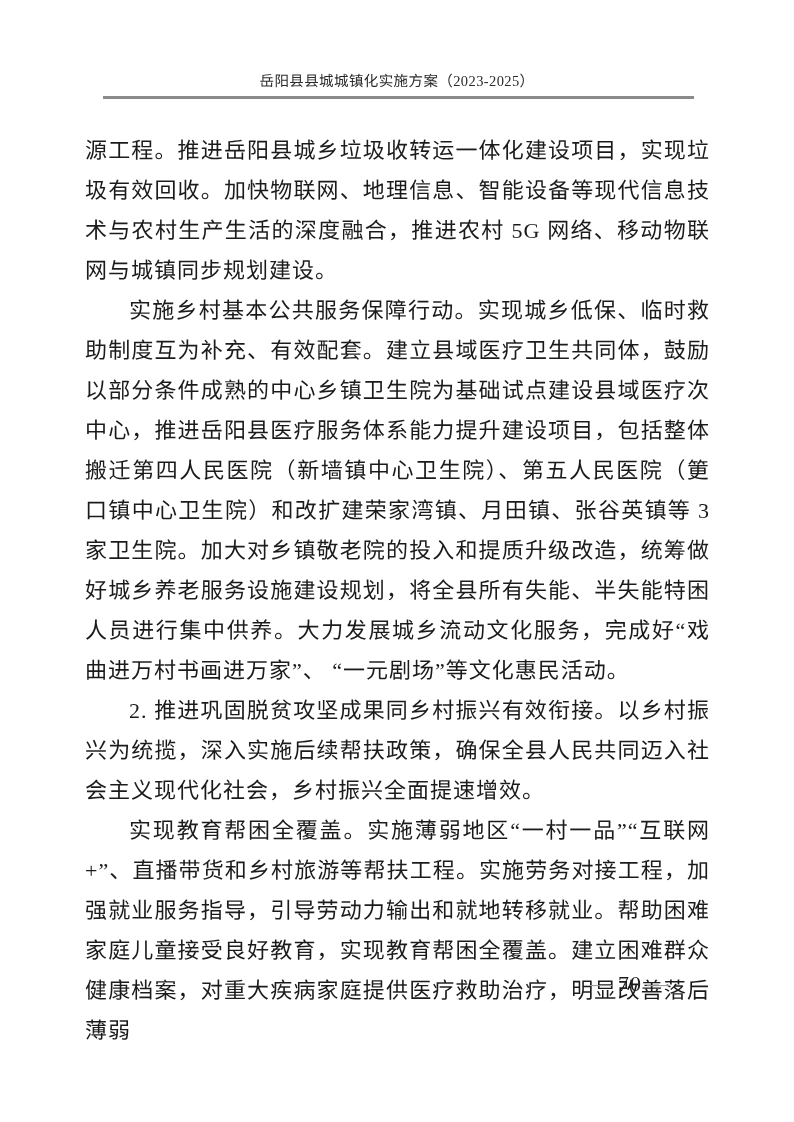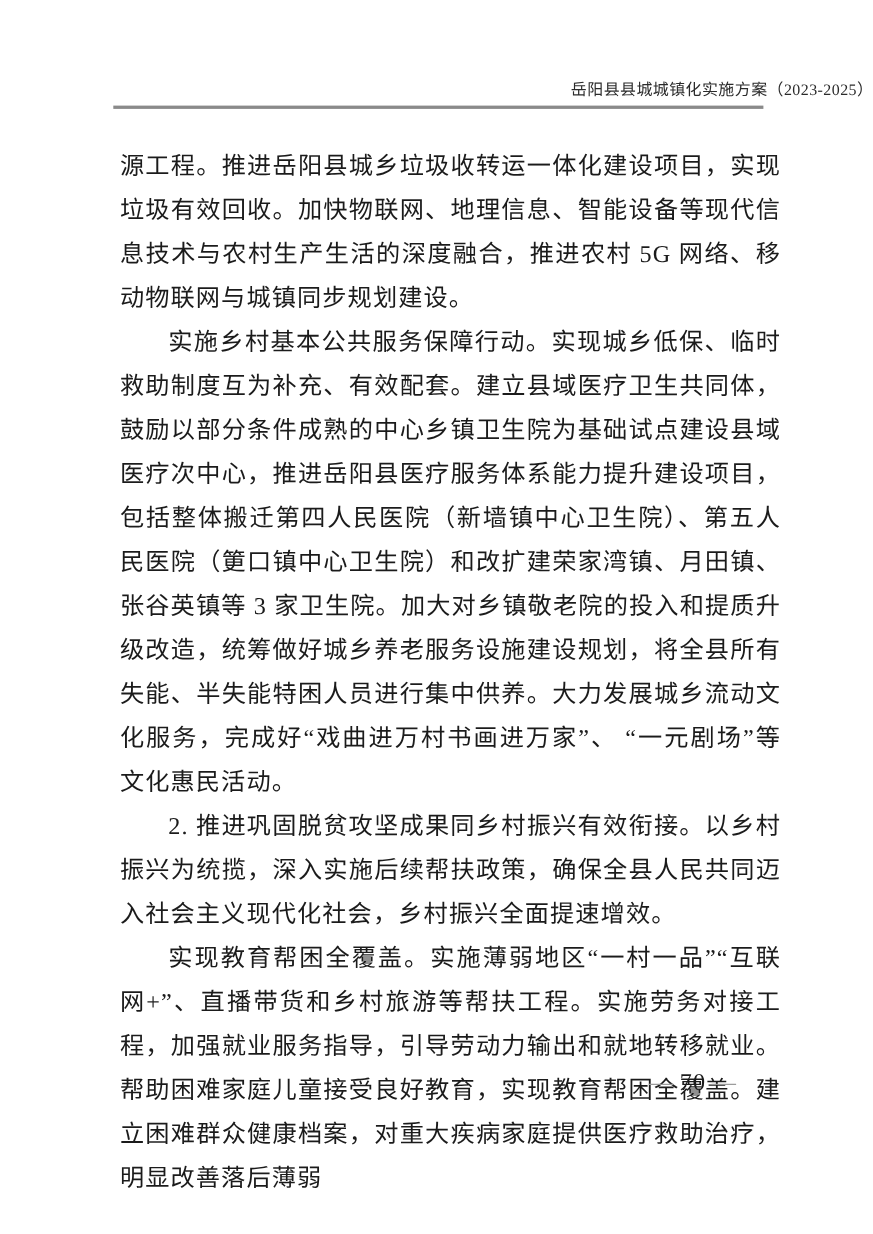--- a/index.html
+++ b/index.html
@@ -13,21 +13,21 @@
     background: #ffffff;
     font-family: "Liberation Serif", "DejaVu Serif", serif;
     color: var(--text, #1b1b1b);
     overflow: hidden;
   }
   .header-title {
     position: absolute;
     top: 69px;
     left: 0;
     width: 100%;
-    text-align: right;
+    text-align: center;
     font-size: 14.5px;
     letter-spacing: 0.4px;
     color: #2b2b2b;
     white-space: nowrap;
   }
   .header-rule {
     position: absolute;
     top: 96px;
     left: 103px;
     width: 591px;
@@ -38,21 +38,21 @@
     position: absolute;
     top: 131px;
     left: 85px;
     width: 625px;
     font-size: 22px;
     line-height: 40px;
     letter-spacing: 1px;
     text-align: justify;
     text-justify: inter-ideograph;
   }
-  .para { text-align: justify; margin-left: 24px; }
+  .para { text-align: justify; }
   .para.indent { text-indent: 2em; }
   .bold { font-weight: 400; }
   .footer {
     position: absolute;
     top: 972px;
     right: 119px;
     font-size: 22px;
     line-height: 24px;
     letter-spacing: 1px;
     color: var(--text, #1b1b1b);

